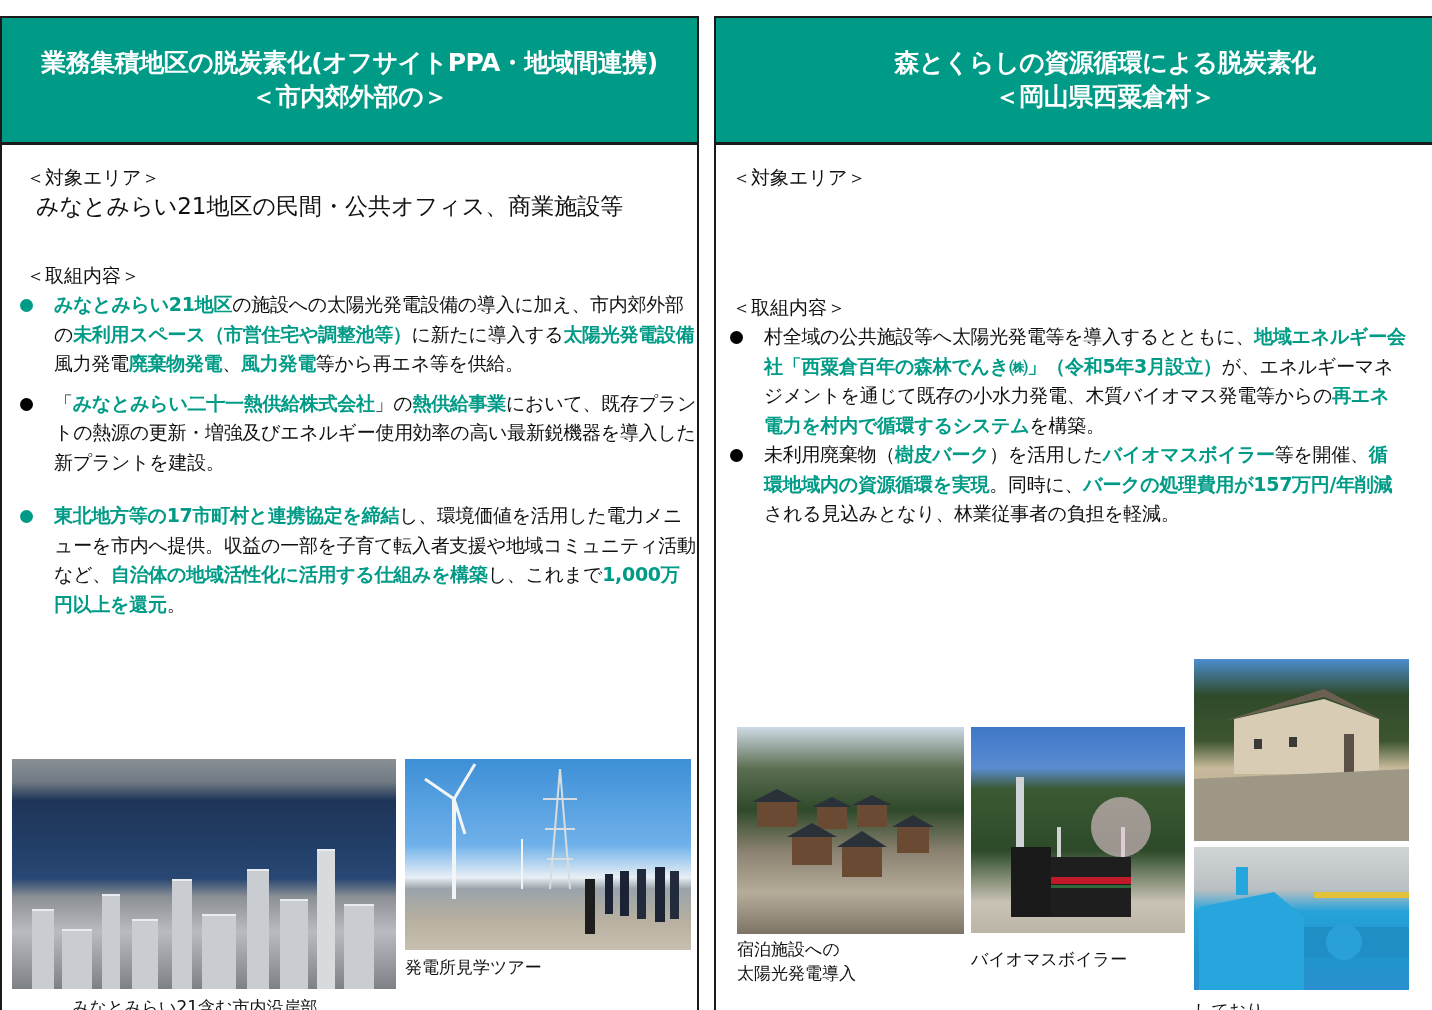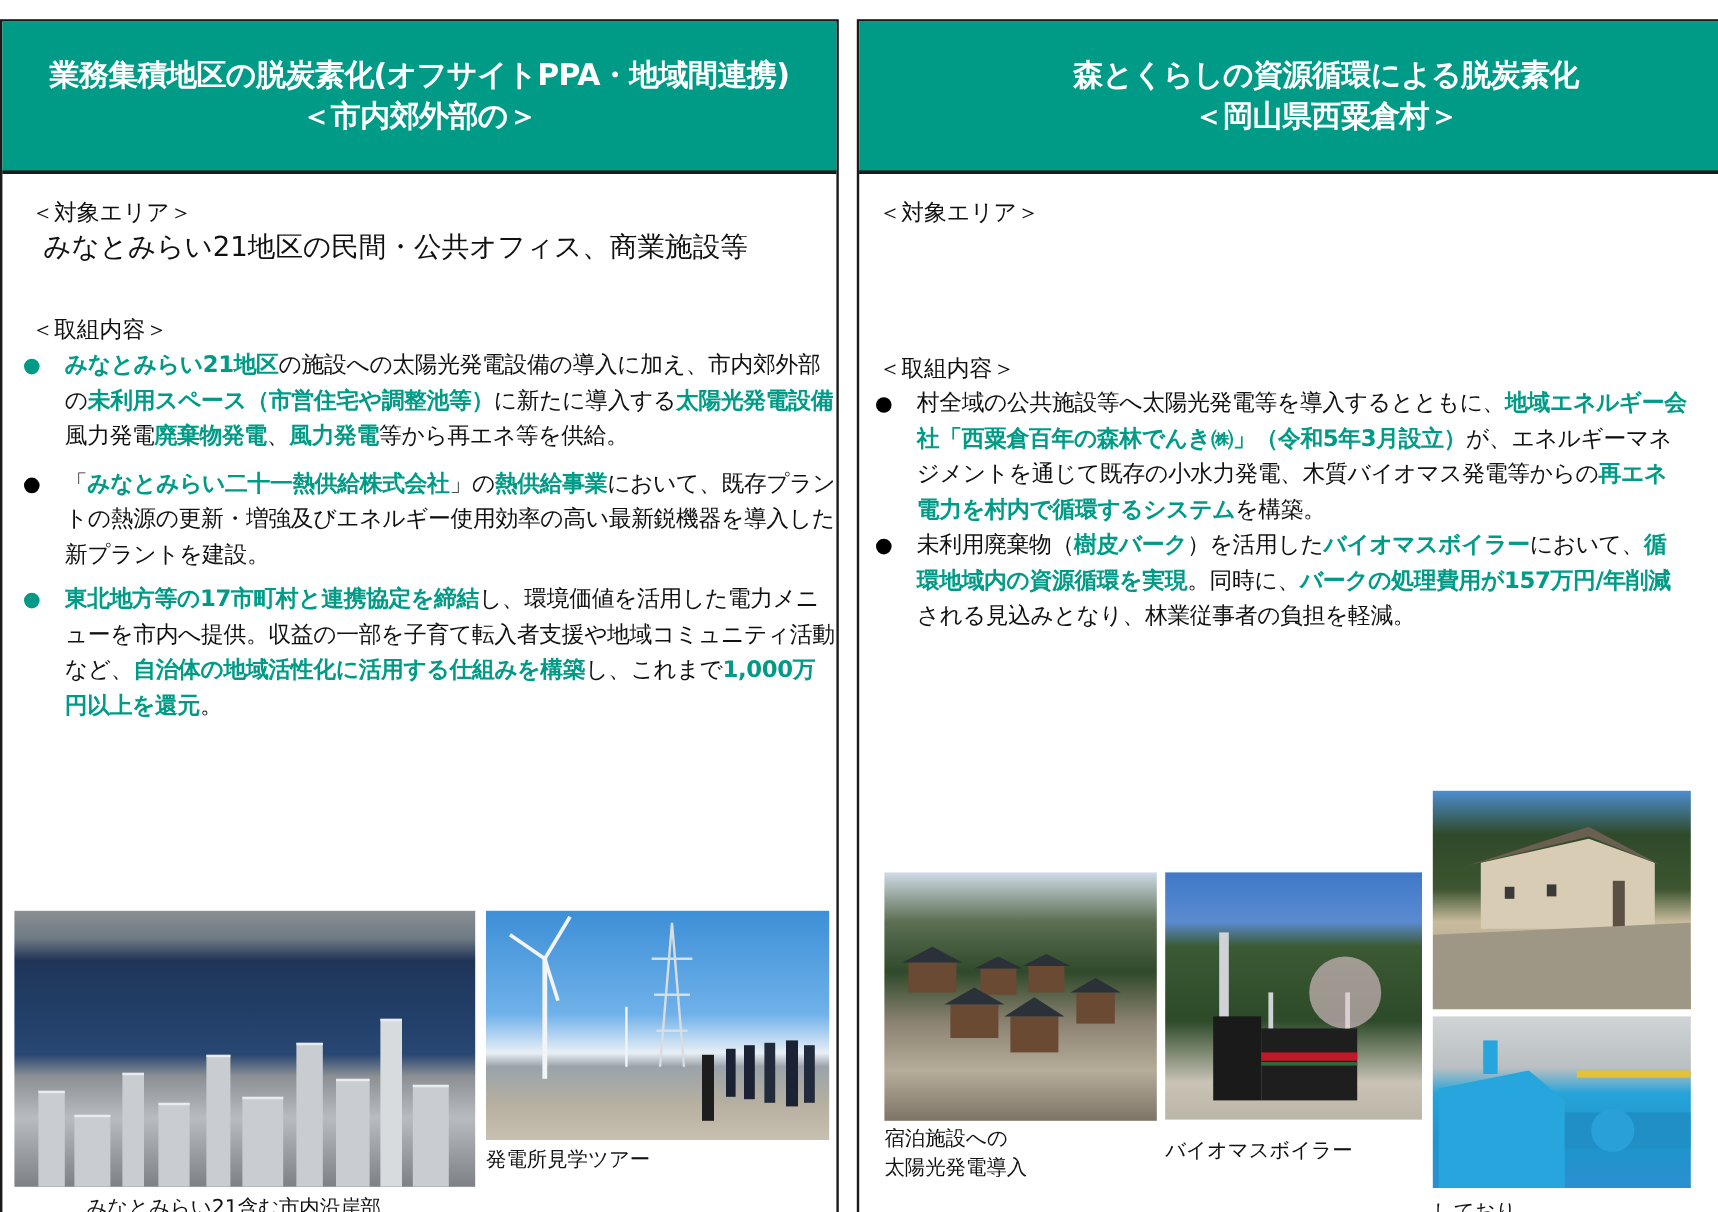--- a/index.html
+++ b/index.html
@@ -51,21 +51,21 @@
 
   <div class="section-label" style="left:24px; top:146px;">＜対象エリア＞</div>
   <div class="area-text" style="left:34px; top:174px; width:640px;">みなとみらい21地区の民間・公共オフィス、商業施設等</div>
 
   <div class="section-label" style="left:24px; top:244px;">＜取組内容＞</div>
 
   <div class="bullets" style="left:14px; top:272px; width:682px;">
     <div class="bullet teal" style="margin-bottom:10px;">
       <span class="dot"></span><span class="segs"><span class="hl">みなとみらい21地区</span><span>の施設への太陽光発電設備の導入に加え、市内郊外部の</span><span class="hl">未利用スペース（市営住宅や調整池等）</span><span>に新たに導入する</span><span class="hl">太陽光発電設備</span><span>風力発電</span><span class="hl">廃棄物発電</span><span>、</span><span class="hl">風力発電</span><span>等から再エネ等を供給。</span></span>
     </div>
-    <div class="bullet black" style="margin-bottom:8px;">
+    <div class="bullet black" style="margin-bottom:24px;">
       <span class="dot"></span><span class="segs"><span>「</span><span class="hl">みなとみらい二十一熱供給株式会社</span><span>」の</span><span class="hl">熱供給事業</span><span>において、既存プラントの熱源の更新・増強及びエネルギー使用効率の高い最新鋭機器を導入した新プラントを建設。</span></span>
     </div>
     <div class="bullet teal" style="margin-bottom:10px;">
       <span class="dot"></span><span class="segs"><span class="hl">東北地方等の17市町村と連携協定を締結</span><span>し、環境価値を活用した電力メニューを市内へ提供。収益の一部を子育て転入者支援や地域コミュニティ活動など、</span><span class="hl">自治体の地域活性化に活用する仕組みを構築</span><span>し、これまで</span><span class="hl">1,000万円以上を還元</span><span>。</span></span>
     </div>
   </div>
 
   <div class="photo city" style="left:10px; top:741px; width:384px; height:230px;">
     <div class="bldg" style="left:20px; width:22px; height:80px;"></div>
     <div class="bldg" style="left:50px; width:30px; height:60px;"></div>
@@ -107,21 +107,21 @@
 
   <div class="section-label" style="left:16px; top:146px;">＜対象エリア＞</div>
 
   <div class="section-label" style="left:16px; top:276px;">＜取組内容＞</div>
 
   <div class="bullets" style="left:10px; top:304px; width:680px;">
     <div class="bullet wide black">
       <span class="dot"></span><span class="segs"><span>村全域の公共施設等へ太陽光発電等を導入するとともに、</span><span class="hl">地域エネルギー会社「西粟倉百年の森林でんき㈱」（令和5年3月設立）</span><span>が、エネルギーマネジメントを通じて既存の小水力発電、木質バイオマス発電等からの</span><span class="hl">再エネ電力を村内で循環するシステム</span><span>を構築。</span></span>
     </div>
     <div class="bullet wide black">
-      <span class="dot"></span><span class="segs"><span>未利用廃棄物（</span><span class="hl">樹皮バーク</span><span>）を活用した</span><span class="hl">バイオマスボイラー</span><span>において、</span><span class="hl">循環地域内の資源循環を実現</span><span>。同時に、</span><span class="hl">バークの処理費用が157万円/年削減</span><span>される見込みとなり、林業従事者の負担を軽減。</span></span>
+      <span class="dot"></span><span class="segs"><span>未利用廃棄物（</span><span class="hl">樹皮バーク</span><span>）を活用した</span><span class="hl">バイオマスボイラー</span><span>等を開催、</span><span class="hl">循環地域内の資源循環を実現</span><span>。同時に、</span><span class="hl">バークの処理費用が157万円/年削減</span><span>される見込みとなり、林業従事者の負担を軽減。</span></span>
     </div>
   </div>
 
   <div class="photo solar" style="left:21px; top:709px; width:227px; height:207px;">
     <svg width="227" height="207" viewBox="0 0 227 207">
       <g fill="#6b4a33">
         <rect x="20" y="75" width="40" height="25"></rect>
           <rect x="80" y="80" width="30" height="22"></rect>
         <rect x="120" y="78" width="30" height="22"></rect>
           <rect x="55" y="110" width="40" height="28"></rect>

